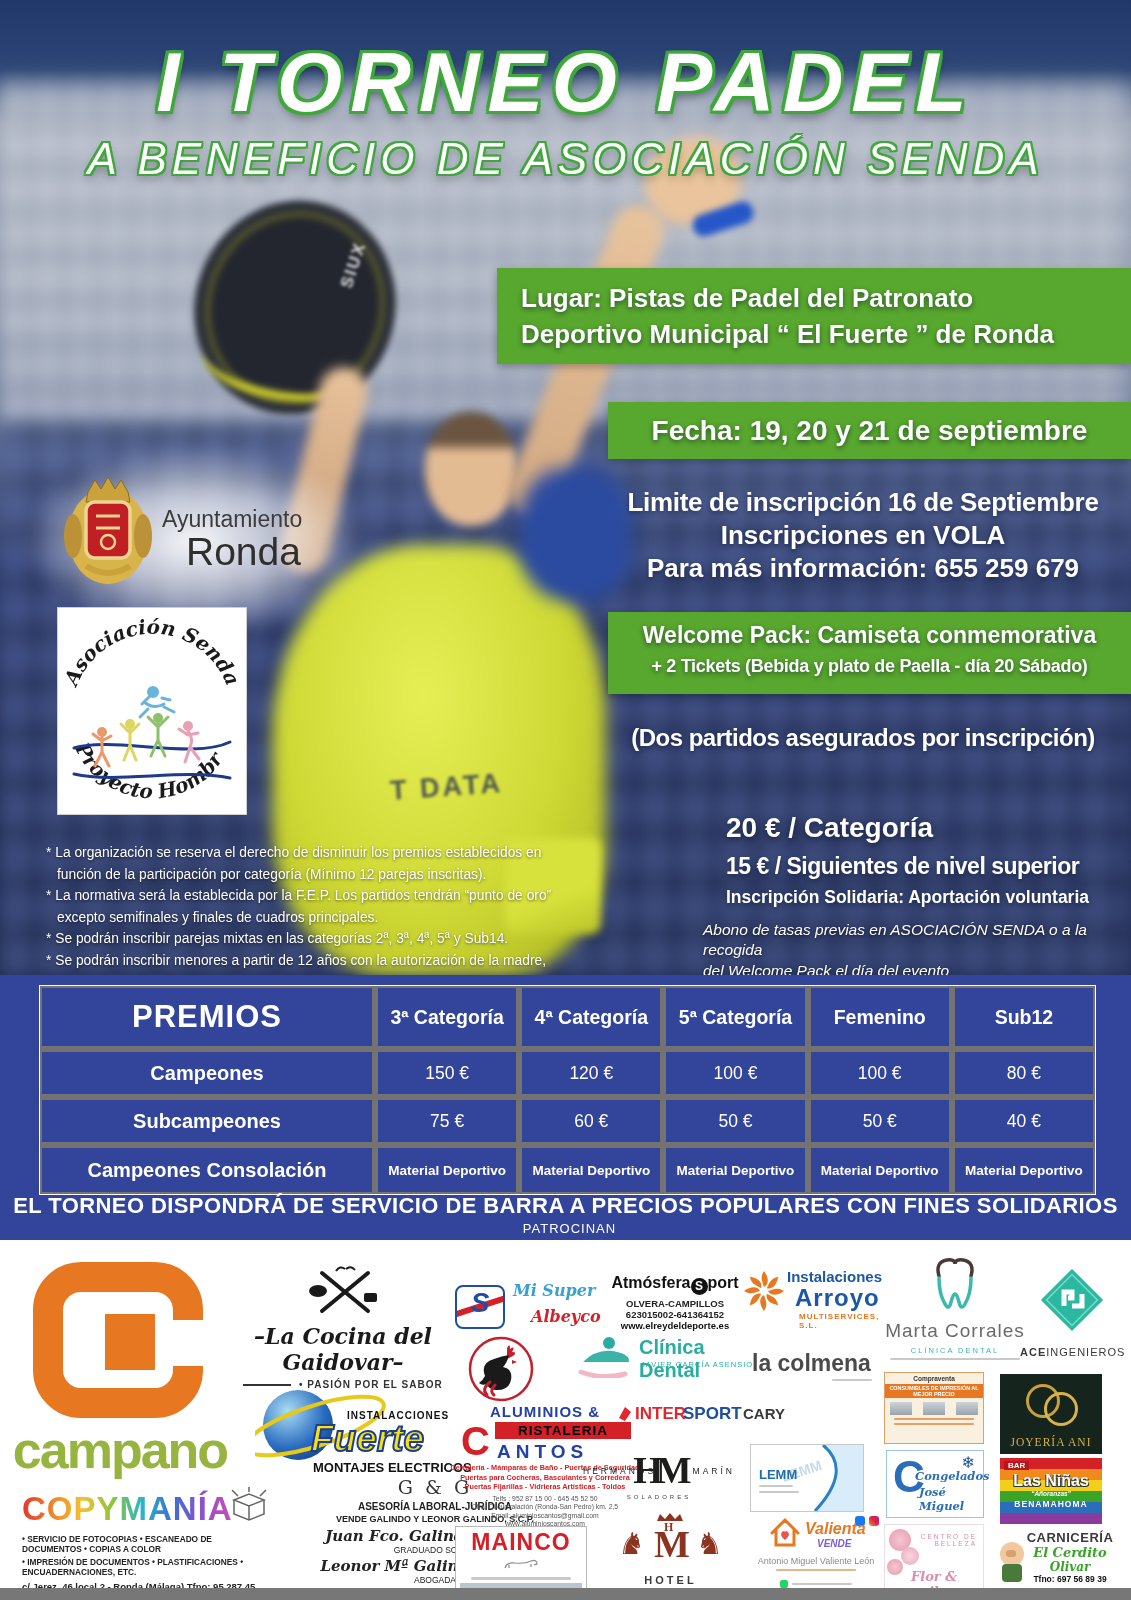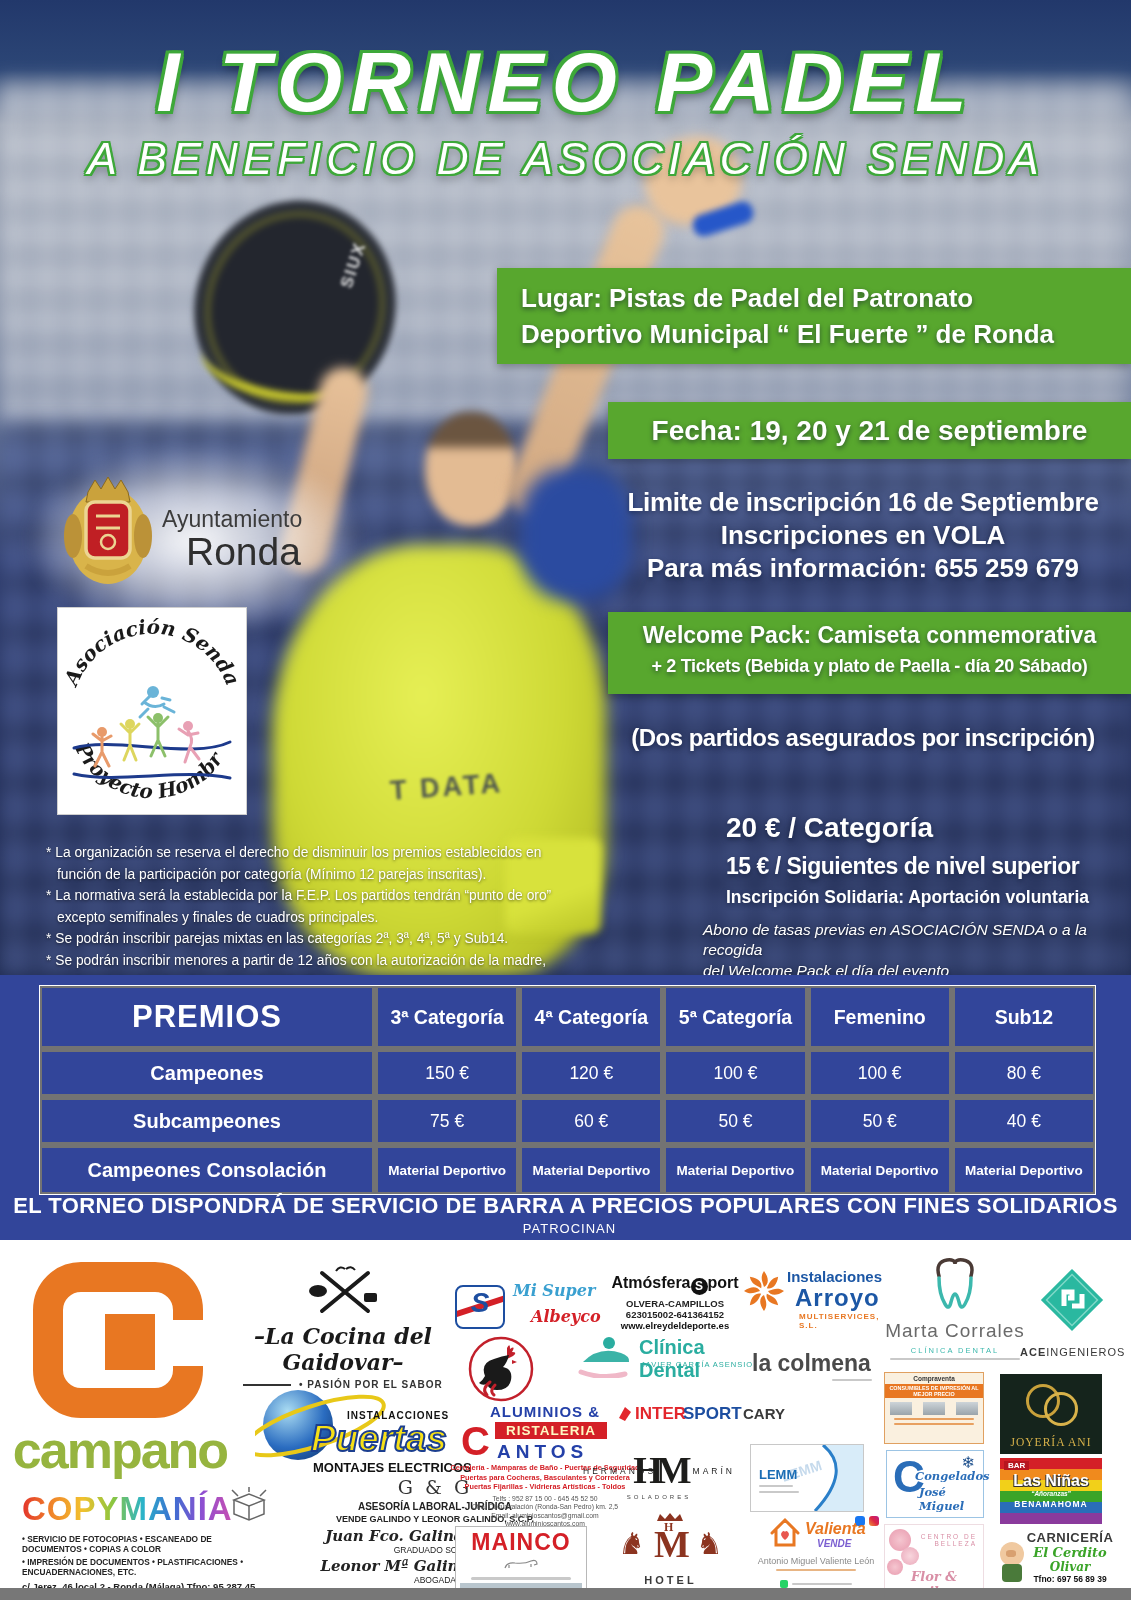--- a/index.html
+++ b/index.html
@@ -273,21 +273,21 @@
         <span>• PASIÓN POR EL SABOR</span>
       </div>
     </div>
 
     <div class="abs" style="left:255px;top:148px;width:255px;height:86px">
       <div class="abs" style="left:8px;top:2px;width:70px;height:70px;border-radius:50%;background:radial-gradient(circle at 35% 30%,#aadcf2,#2a6cc0 55%,#0c2f66)"></div>
       <svg class="abs" style="left:0;top:0" width="160" height="80" viewBox="0 0 160 80">
         <ellipse cx="60" cy="38" rx="72" ry="20" fill="none" stroke="#e8c818" stroke-width="4" transform="rotate(-18 60 38)"></ellipse>
       </svg>
       <div class="abs" style="left:92px;top:22px;font-size:10px;font-weight:800;color:#111;letter-spacing:1px">INSTALACCIONES</div>
-      <div class="abs" style="left:56px;top:30px;font-size:37px;font-weight:900;font-style:italic;color:#f7e017;-webkit-text-stroke:2px #1b3e8f">Puertas</div>
+      <div class="abs" style="left:56px;top:30px;font-size:37px;font-weight:900;font-style:italic;color:#f7e017;-webkit-text-stroke:2px #1b3e8f">Fuerte</div>
       <div class="abs" style="left:58px;top:72px;font-size:13px;font-weight:900;color:#111">MONTAJES ELECTRICOS</div>
     </div>
 
     <div class="abs ctr" style="left:255px;top:236px;width:360px">
       <div style="font-size:19px;color:#333;letter-spacing:3px;font-family:'DejaVu Serif',serif">G &amp; G</div>
       <div style="font-size:10px;font-weight:700;color:#222;margin-top:3px">ASESORÍA LABORAL-JURÍDICA</div>
       <div style="font-size:9px;font-weight:700;color:#222;margin-top:2px">VENDE GALINDO Y LEONOR GALINDO, S.C.P.</div>
       <div class="script" style="font-size:15px;color:#222;margin-top:3px">Juan Fco. Galindo Galindo</div>
       <div style="font-size:8.5px;color:#222">GRADUADO SOCIAL</div>
       <div class="script" style="font-size:15px;color:#222;margin-top:2px">Leonor Mª Galindo Galindo</div>
@@ -318,21 +318,21 @@
       <path d="M39 12 q3 -6 3 1 q6 -4 2 3 q6 0 1 4 l-6 3 z" fill="#c2202b"></path>
       <path d="M41 19 q-2 8 -6 12 q10 2 8 13 q-2 10 -14 10 q-8 0 -10 -6 q-5 2 -8 -1 q4 -3 6 -7 q-5 -13 9 -17 q8 -3 15 -4z" fill="#1a1a1a"></path>
       <path d="M22 46 q-9 7 -3 13 M27 49 q-6 6 -1 10" stroke="#c2202b" stroke-width="3" fill="none" stroke-linecap="round"></path>
       <path d="M44 24 l5 2 -5 2z" fill="#c2202b"></path>
     </svg>
 
     <div class="abs ctr" style="left:447px;top:163px;width:196px">
       <div style="font-size:15px;font-weight:900;color:#2440a8;letter-spacing:1px">ALUMINIOS  &amp;</div>
       <div style="position:relative;height:42px;margin-top:1px">
         <span class="abs" style="left:14px;top:-2px;font-size:40px;font-weight:900;color:#d42027">C</span>
-        <span class="abs" style="left:48px;top:1px;background:#d42027;color:#fef9c3;font-size:13.5px;font-weight:900;padding:1px 11px;letter-spacing:1px">RISTALERIA</span>
+        <span class="abs" style="left:48px;top:1px;background:#d42027;color:#000000;font-size:13.5px;font-weight:900;padding:1px 23px;letter-spacing:1px">RISTALERIA</span>
         <span class="abs" style="left:50px;top:20px;font-size:19px;font-weight:900;color:#2440a8;letter-spacing:5px">ANTOS</span>
       </div>
       <div style="font-size:7.3px;font-weight:700;color:#d42027;line-height:9.5px">
         <div>Cerrajería - Mámparas de Baño - Puertas de Seguridad</div>
         <div>Puertas para Cocheras, Basculantes y Corredera</div>
         <div>Puertas Fijarillas - Vidrieras Artísticas - Toldos</div>
       </div>
       <div style="font-size:6.8px;color:#555;line-height:8.5px;margin-top:3px">
         <div>Telfs : 952 87 15 00 - 645 45 52 50</div>
         <div>Ctra. Circunvalación (Ronda-San Pedro) km. 2,5</div>

